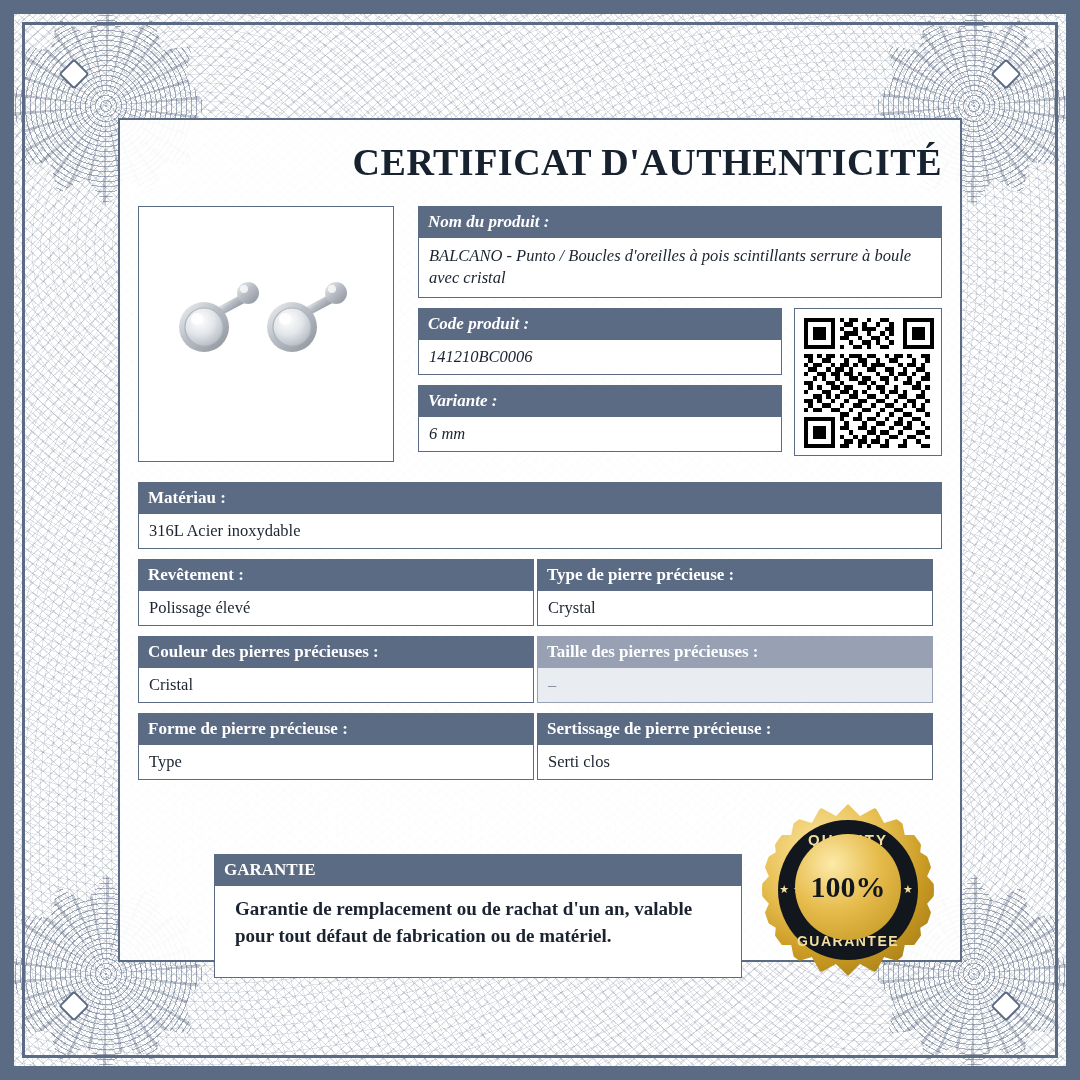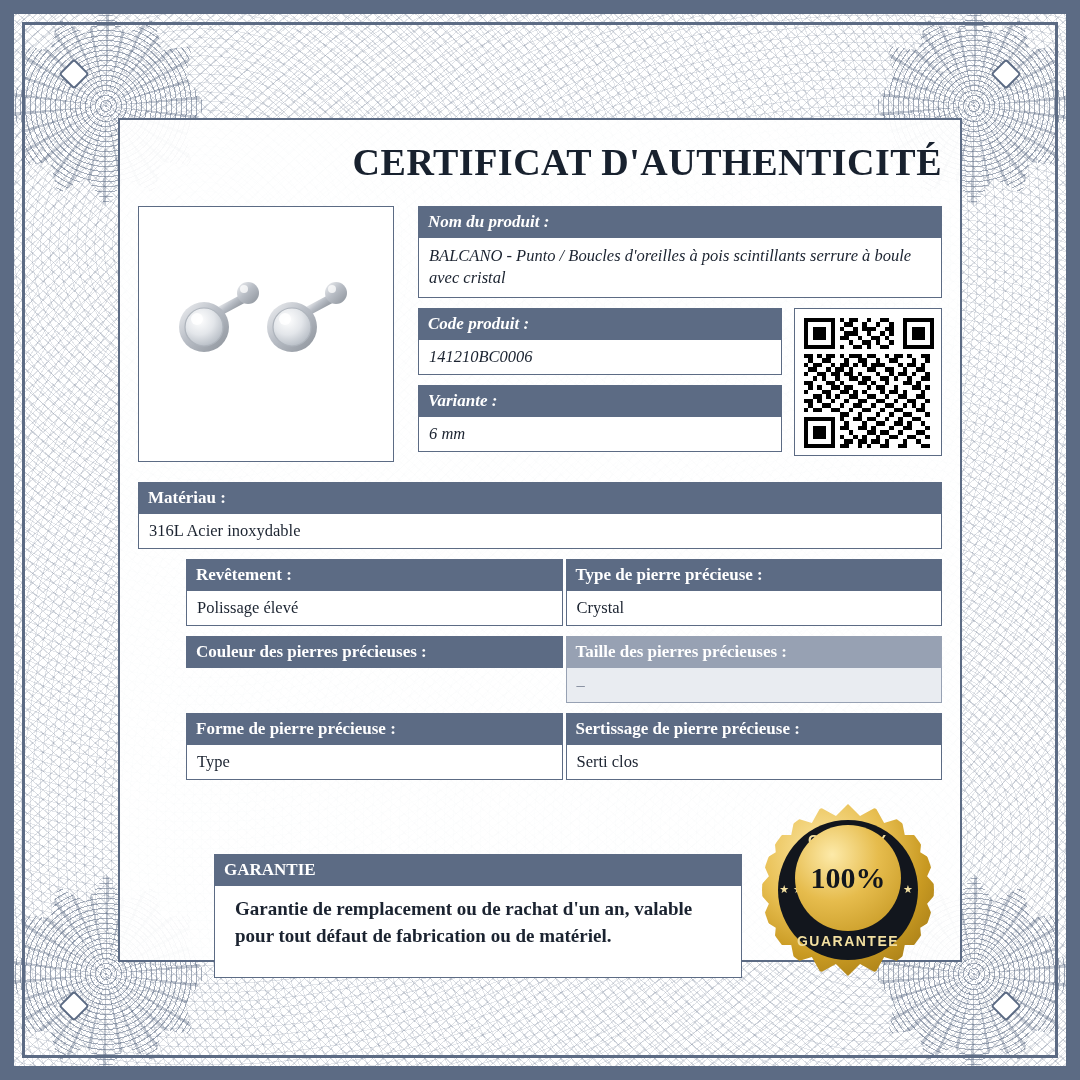--- a/index.html
+++ b/index.html
@@ -85,21 +85,21 @@
   .title {
     text-align: right;
     font-size: 38px;
     font-weight: bold;
     letter-spacing: 0.5px;
     color: #18212e;
     margin: 0 0 22px 0;
     font-family: "Liberation Serif", serif;
   }
 
-  .row { display: flex; gap: 3px; margin-left: 48px; }
+  .row { display: flex; gap: 3px; }
   .hdr {
     background: #5c6b84;
     color: #ffffff;
     font-weight: bold;
     font-size: 17px;
     padding: 6px 10px;
     box-sizing: border-box;
     font-family: "Liberation Serif", serif;
   }
   .val {
@@ -168,21 +168,21 @@
     background: radial-gradient(circle at 35% 28%, #fde9a8 0%, #e8bf52 38%, #c99a22 62%, #8f6a10 100%);
     clip-path: polygon(50% 0%,57% 7%,66% 2%,71% 11%,81% 8%,83% 18%,93% 18%,92% 28%,100% 33%,96% 42%,103% 50%,96% 58%,100% 67%,92% 72%,93% 82%,83% 82%,81% 92%,71% 89%,66% 98%,57% 93%,50% 100%,43% 93%,34% 98%,29% 89%,19% 92%,17% 82%,7% 82%,8% 72%,0% 67%,4% 58%,-3% 50%,4% 42%,0% 33%,8% 28%,7% 18%,17% 18%,19% 8%,29% 11%,34% 2%,43% 7%);
   }
   .seal-ring {
     position: absolute; left: 16px; top: 16px;
     width: 140px; height: 140px;
     border-radius: 50%;
     background: #12161d;
   }
   .seal-inner {
-    position: absolute; left: 33px; top: 21px;
+    position: absolute; left: 33px; top: 30px;
     width: 106px; height: 106px;
     border-radius: 50%;
     background: radial-gradient(circle at 35% 28%, #fdeaa9 0%, #e6bc4d 45%, #c0921c 100%);
     display: flex; align-items: center; justify-content: center;
   }
   .seal-pct {
     font-family: "Liberation Serif", serif;
     font-weight: bold;
     font-size: 30px;
     color: #12161d;
@@ -512,20 +512,21 @@
       </div>
       <div class="field half">
         <div class="hdr">Type de pierre précieuse :</div>
         <div class="val">Crystal</div>
       </div>
     </div>
 
     <div class="row">
       <div class="field half">
         <div class="hdr">Couleur des pierres précieuses :</div>
+        <div class="val">Cristal</div>
       </div>
       <div class="field half muted">
         <div class="hdr">Taille des pierres précieuses :</div>
         <div class="val">–</div>
       </div>
     </div>
 
     <div class="row">
       <div class="field half">
         <div class="hdr">Forme de pierre précieuse :</div>

